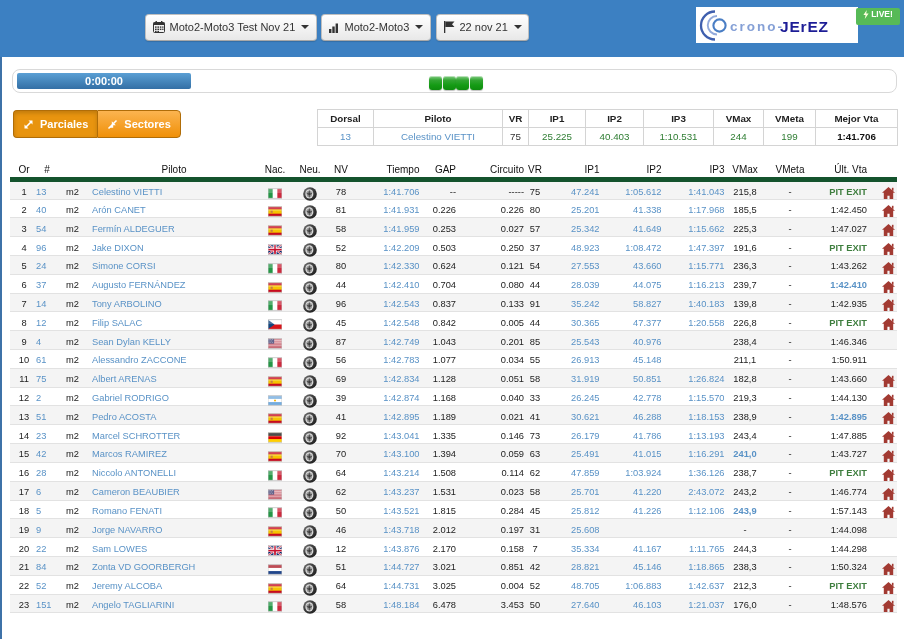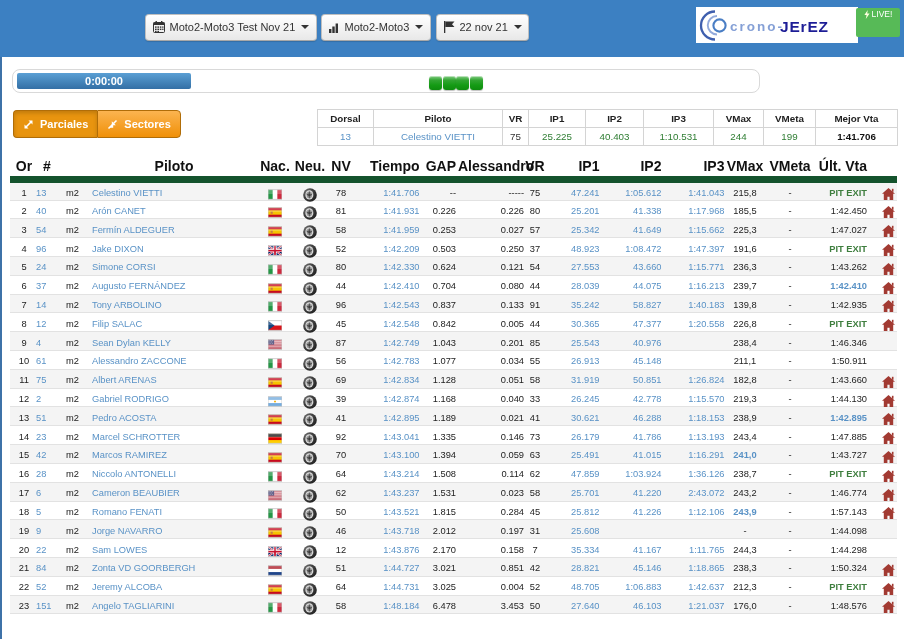--- a/index.html
+++ b/index.html
@@ -9,45 +9,45 @@
 #leftline { position:absolute; left:0; top:57px; width:1.5px; height:582px; background:#3e72a8; }
 
 
 #navbar { position:absolute; left:0; top:0; width:904px; height:57px; background:#3c80c2; }
 .navbtn { position:absolute; top:14px; height:27px; background:linear-gradient(#ffffff,#e8e8e8); border:1px solid #bfbfbf; border-bottom-color:#a8a8a8; border-radius:4px; color:#333; font-size:11px; line-height:25px; white-space:nowrap; padding:0 10px; box-shadow:0 1px 1px rgba(0,0,0,0.15); }
 .navbtn .ic { display:inline-block; vertical-align:-2px; margin-right:5px; }
 .caret { display:inline-block; width:0; height:0; border-left:4px solid transparent; border-right:4px solid transparent; border-top:4px solid #333; margin-left:6px; vertical-align:2px; }
 
 
 #logobox { position:absolute; left:696px; top:7px; width:162px; height:36px; background:#fff; }
-#livebadge { position:absolute; left:856px; top:8px; width:44px; height:29px; background:#57ba57; border-radius:2px; color:#fff; font-size:8.5px; font-weight:normal; line-height:13px; text-align:center; }
-
-
-#progwrap { position:absolute; left:12px; top:69px; width:748px; height:24px; background:#fff; border:1px solid #d9d9d9; border-radius:8px; }
+#livebadge { position:absolute; left:856px; top:8px; width:44px; height:17px; background:#57ba57; border-radius:2px; color:#fff; font-size:8.5px; font-weight:bold; line-height:13px; text-align:center; }
+
+
+#progwrap { position:absolute; left:12px; top:69px; width:885px; height:24px; background:#fff; border:1px solid #d9d9d9; border-radius:8px; }
 #progbar { position:absolute; left:4px; top:3px; width:174px; height:16px; background:linear-gradient(#5a9fd4,#336fa5); border-radius:2px; color:#fff; font-weight:bold; font-size:11px; line-height:16px; text-align:center; }
 .gsq { position:absolute; top:6px; width:13px; height:13.5px; border-radius:3px; background:linear-gradient(#83cc83 0%,#2fa32f 25%,#17a017 60%,#0f8f0f 100%); background:linear-gradient(#86ce86 0%,#32a532 30%,#159b15 65%,#0e8c0e 100%); box-shadow:inset 0 1px 0 rgba(255,255,255,0.45), 0 1px 1px rgba(0,0,0,0.25); }
 
 
 #btngrp { position:absolute; left:13px; top:109.5px; height:28px; }
 .obtn { display:inline-block; float:left; height:28px; color:#fff; font-size:11px; font-weight:bold; line-height:26px; padding:0 9px; border:1px solid #b06d08; }
 .obtn .oic { display:inline-block; vertical-align:-2px; margin-right:6px; }
 #btn1 { background:#e8940f; border-radius:4px 0 0 4px; border-right:none; box-shadow:inset 0 2px 4px rgba(0,0,0,0.18); }
 #btn2 { background:linear-gradient(#fbb450,#f09008); border-radius:0 4px 4px 0; }
 
 
 #sumtbl { position:absolute; left:317px; top:109px; border-collapse:collapse; table-layout:fixed; font-size:9.8px; }
 #sumtbl td { border:1px solid #d4d4d4; text-align:center; height:17.9px; padding:0; color:#333; }
 #sumtbl tr.h td { font-weight:bold; color:#222; }
 #sumtbl td.lnk { color:#5992c6; }
 #sumtbl td.grn { color:#2e7d32; }
 #sumtbl .b { font-weight:bold; color:#111; }
 
 
 #maintbl { position:absolute; left:10px; top:157px; width:887px; border-collapse:collapse; table-layout:fixed; font-size:9.3px; color:#222; }
-#maintbl th { font-weight:bold; color:#111; height:22px; border-bottom:7px solid #14532d; padding:0 0 2px 0; vertical-align:bottom; font-size:14px; }
+#maintbl th { font-weight:normal; color:#111; height:22px; border-bottom:5px solid #14532d; padding:0 0 2px 0; vertical-align:bottom; font-size:10px; }
 #maintbl td { height:18.826px; border-bottom:1px solid #e2e2e2; padding:3px 0 0 0; vertical-align:middle; }
 #maintbl tr.odd { background:#f4f4f4; }
 #maintbl tr.even { background:#fff; }
 .lnk { color:#5992c6; }
 .c-or { text-align:center; padding-left:4px !important; }
 .c-num { text-align:left; padding-left:2px !important; }
 .c-cls { text-align:left; padding-left:6px !important; }
 .c-pil { text-align:left; padding-left:4px !important; }
 th.c-pil { text-align:center; padding-left:0 !important; }
 th.c-num { text-align:center; padding-left:0 !important; }
@@ -194,21 +194,21 @@
         <tr>
       <th class="c-or">Or</th>
           <th class="c-num">#</th>
           <th class="c-cls"></th>
           <th class="c-pil">Piloto</th>
       <th class="c-nac">Nac.</th>
           <th class="c-neu">Neu.</th>
           <th class="c-nv">NV</th>
           <th class="c-t">Tiempo</th>
       <th class="c-gap">GAP</th>
-          <th class="c-int">Alessandro</th>
+          <th class="c-int">Circuito</th>
           <th class="c-vr">VR</th>
           <th class="c-ip">IP1</th>
       <th class="c-ip">IP2</th>
           <th class="c-ip">IP3</th>
           <th class="c-vmax">VMax</th>
           <th class="c-vmeta">VMeta</th>
       <th class="c-ult">Últ. Vta</th>
           <th class="c-home"></th>
     </tr>
 <tr class="odd">

